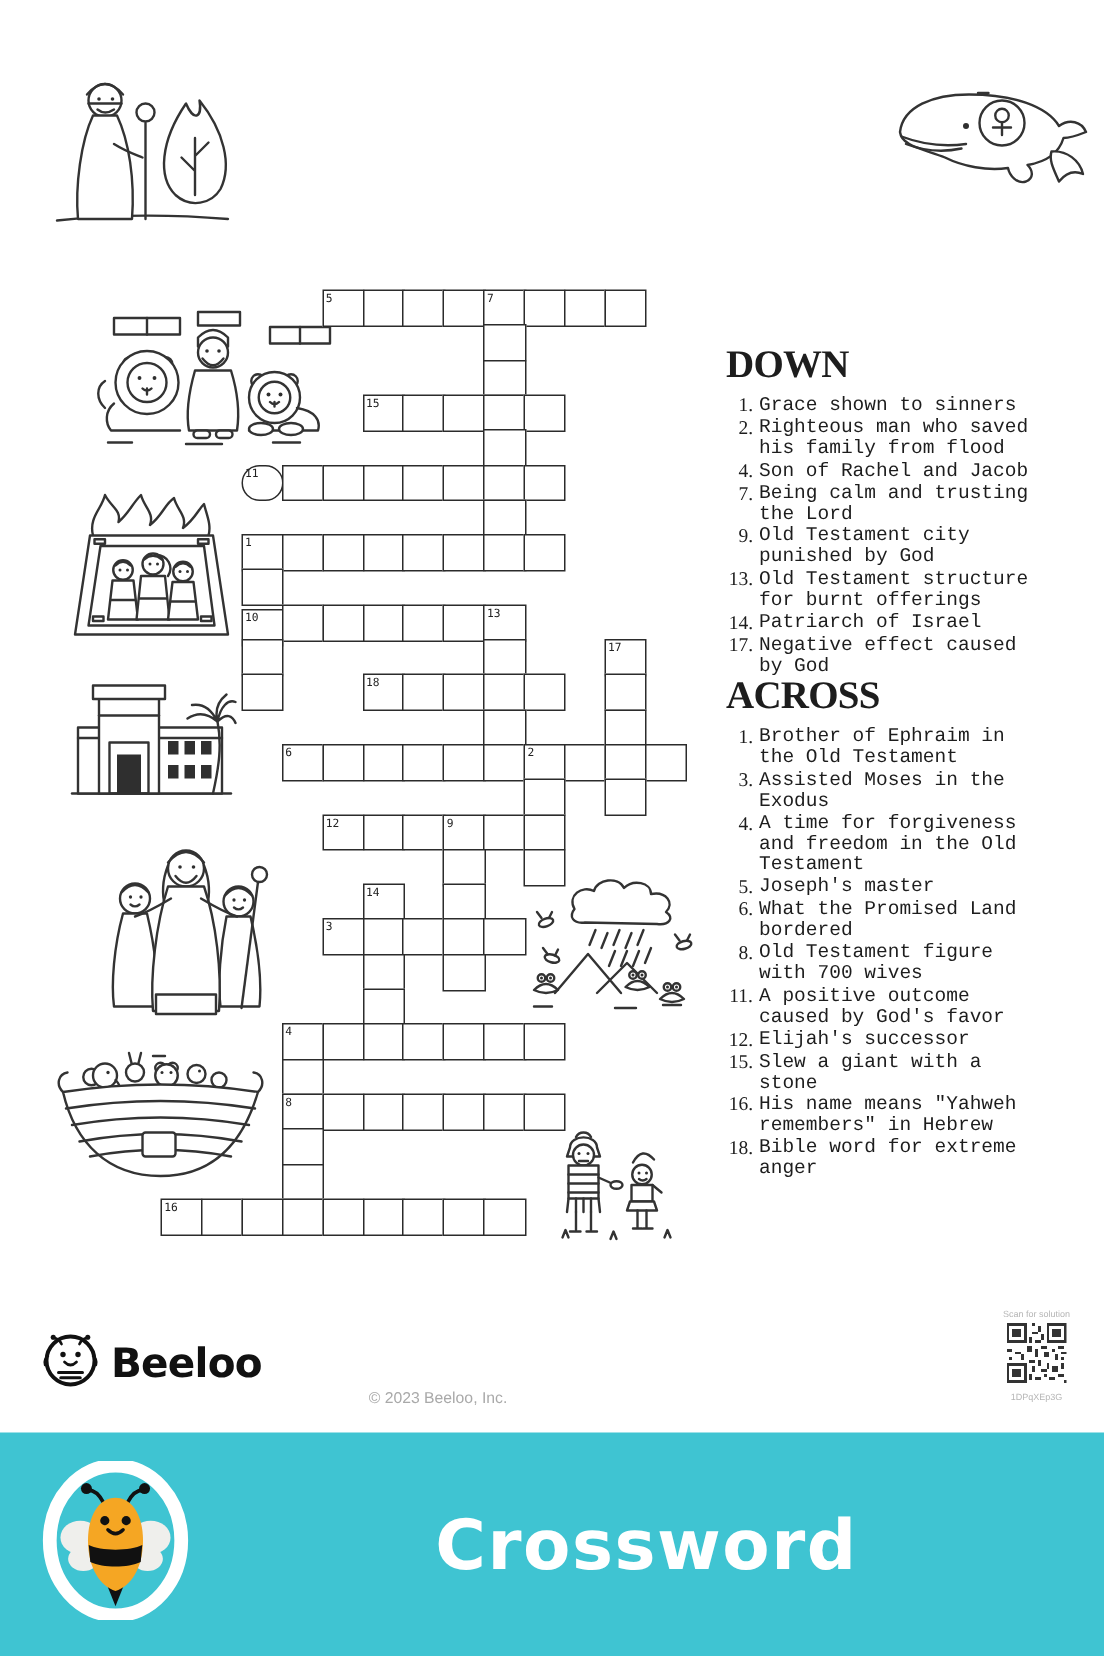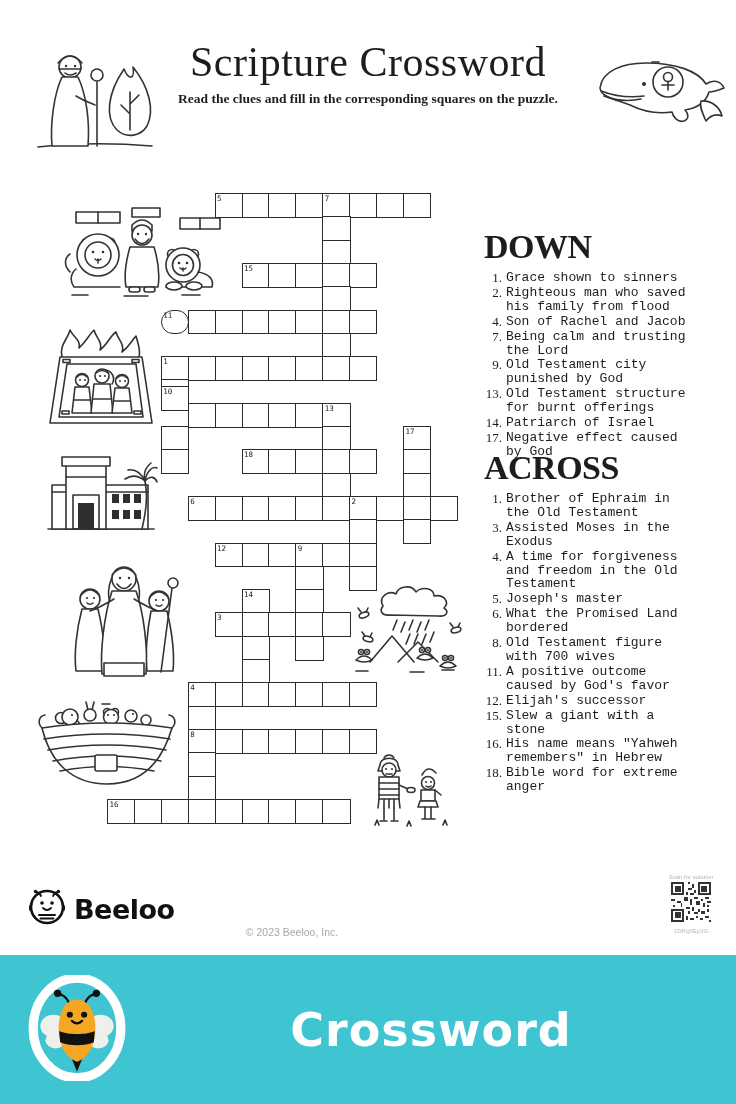--- a/index.html
+++ b/index.html
@@ -15,21 +15,21 @@
   #grid{position:absolute;left:107px;top:193px;}
   .cell{position:absolute;width:28.4px;height:24.9px;box-sizing:border-box;
         border:1.5px solid #2b2b2b;background:#fff;}
   .cellnum{position:absolute;top:0px;left:1.5px;font-family:"DejaVu Sans Mono",monospace;
         font-size:7.5px;color:#222;line-height:9px;}
 
   
   .clues{position:absolute;left:484px;width:248px;}
   .clues-down{top:228px;}
   .clues-across{top:449px;}
-  .clues-heading{font-size:34px;font-weight:600;letter-spacing:-0.5px;margin:0 0 5px 0;}
+  .clues-heading{font-size:26px;font-weight:600;letter-spacing:-0.5px;margin:0 0 5px 0;}
   .clue{display:flex;font-size:13px;line-height:1.07;margin-bottom:1px;width:215px;}
   .clue-num{min-width:18px;text-align:right;margin-right:4px;flex:none;}
   .clue-text{width:182px;font-family:Liberation Mono, monospace;}
 
   
   .illo{position:absolute;}
   .illo svg{display:block;}
 
   
   .brand{position:absolute;left:28px;top:888px;display:flex;align-items:center;}
@@ -51,24 +51,20 @@
 
   svg .ln{fill:none;stroke:#333;stroke-width:1.6;stroke-linecap:round;stroke-linejoin:round;}
   svg .lnf{fill:#fff;stroke:#333;stroke-width:1.6;stroke-linecap:round;stroke-linejoin:round;}
   svg .dk{fill:#2f2f2f;stroke:none;}
 </style>
 </head>
 <body>
 
 <div id="page">
 
-  <div class="header">
-    <h1 class="title">Scripture Crossword</h1>
-    <div class="subtitle">Read the clues and fill in the corresponding squares on the puzzle.</div>
-  </div>
 
   <div class="illo" style="left:30px;top:42px;">
     <svg width="128" height="110" viewBox="0 0 128 110">
       <path class="ln" d="M8 105 Q 62 99 122 104"></path>
       <circle class="lnf" cx="40" cy="25" r="11"></circle>
       <path class="ln" d="M28 21 Q 40 7 52 21 M29 27 H 51"></path>
       <circle class="dk" cx="36" cy="24" r="1.2"></circle>
         <circle class="dk" cx="45" cy="24" r="1.2"></circle>
       <path class="ln" d="M35 31 Q 40 35 46 31"></path>
       <path class="lnf" d="M32 35 C 24 52 20 82 22 104 L 58 104 C 60 78 56 52 48 35 Z"></path>
@@ -346,21 +342,21 @@
         <span class="cellnum">1</span>
       </div>
       <div class="cell" style="left: 80.7px; top: 163.1px;"></div>
       <div class="cell" style="left: 107.6px; top: 163.1px;"></div>
       <div class="cell" style="left: 134.5px; top: 163.1px;"></div>
       <div class="cell" style="left: 161.4px; top: 163.1px;"></div>
       <div class="cell" style="left: 188.3px; top: 163.1px;"></div>
       <div class="cell" style="left: 215.2px; top: 163.1px;"></div>
       <div class="cell" style="left: 242.1px; top: 163.1px;"></div>
       <div class="cell" style="left: 53.8px; top: 186.4px;"></div>
-      <div class="cell" style="left: 53.8px; top: 193px;">
+      <div class="cell" style="left: 53.8px; top: 213px;">
         <span class="cellnum">10</span>
       </div>
       <div class="cell" style="left: 80.7px; top: 209.7px;"></div>
       <div class="cell" style="left: 107.6px; top: 209.7px;"></div>
       <div class="cell" style="left: 134.5px; top: 209.7px;"></div>
       <div class="cell" style="left: 161.4px; top: 209.7px;"></div>
       <div class="cell" style="left: 188.3px; top: 209.7px;"></div>
       <div class="cell" style="left: 215.2px; top: 209.7px;">
         <span class="cellnum">13</span>
       </div>

